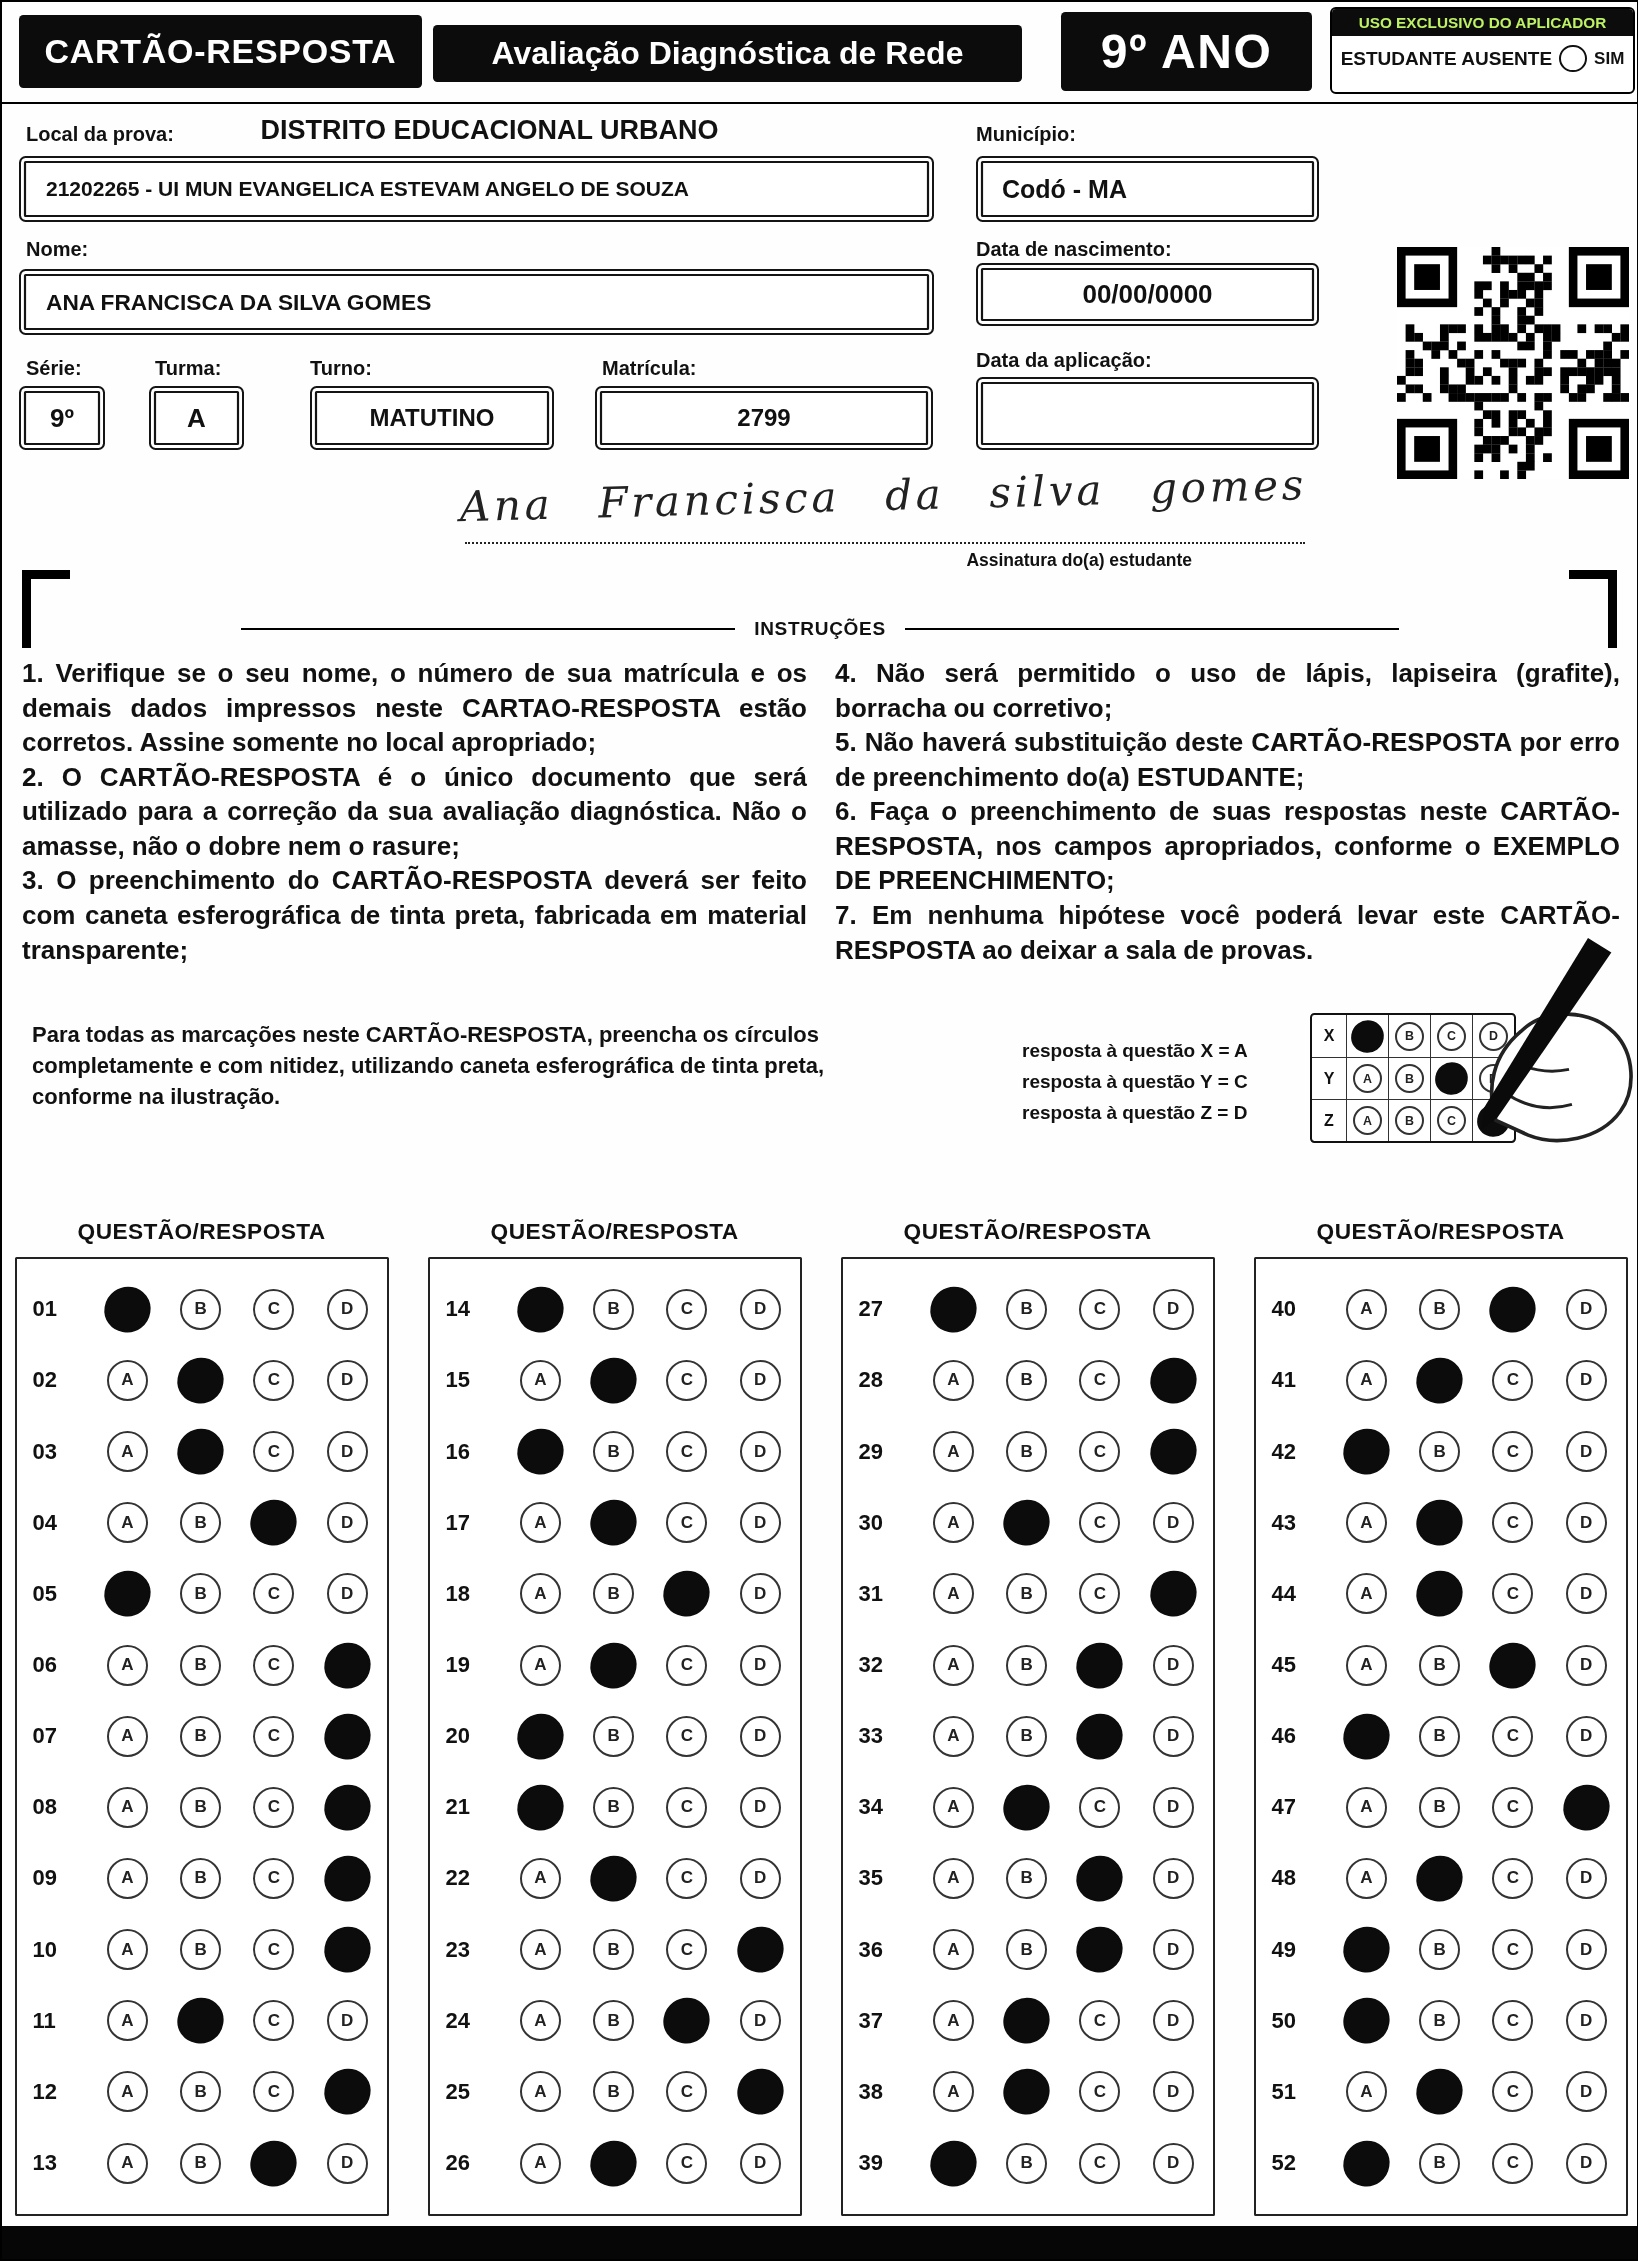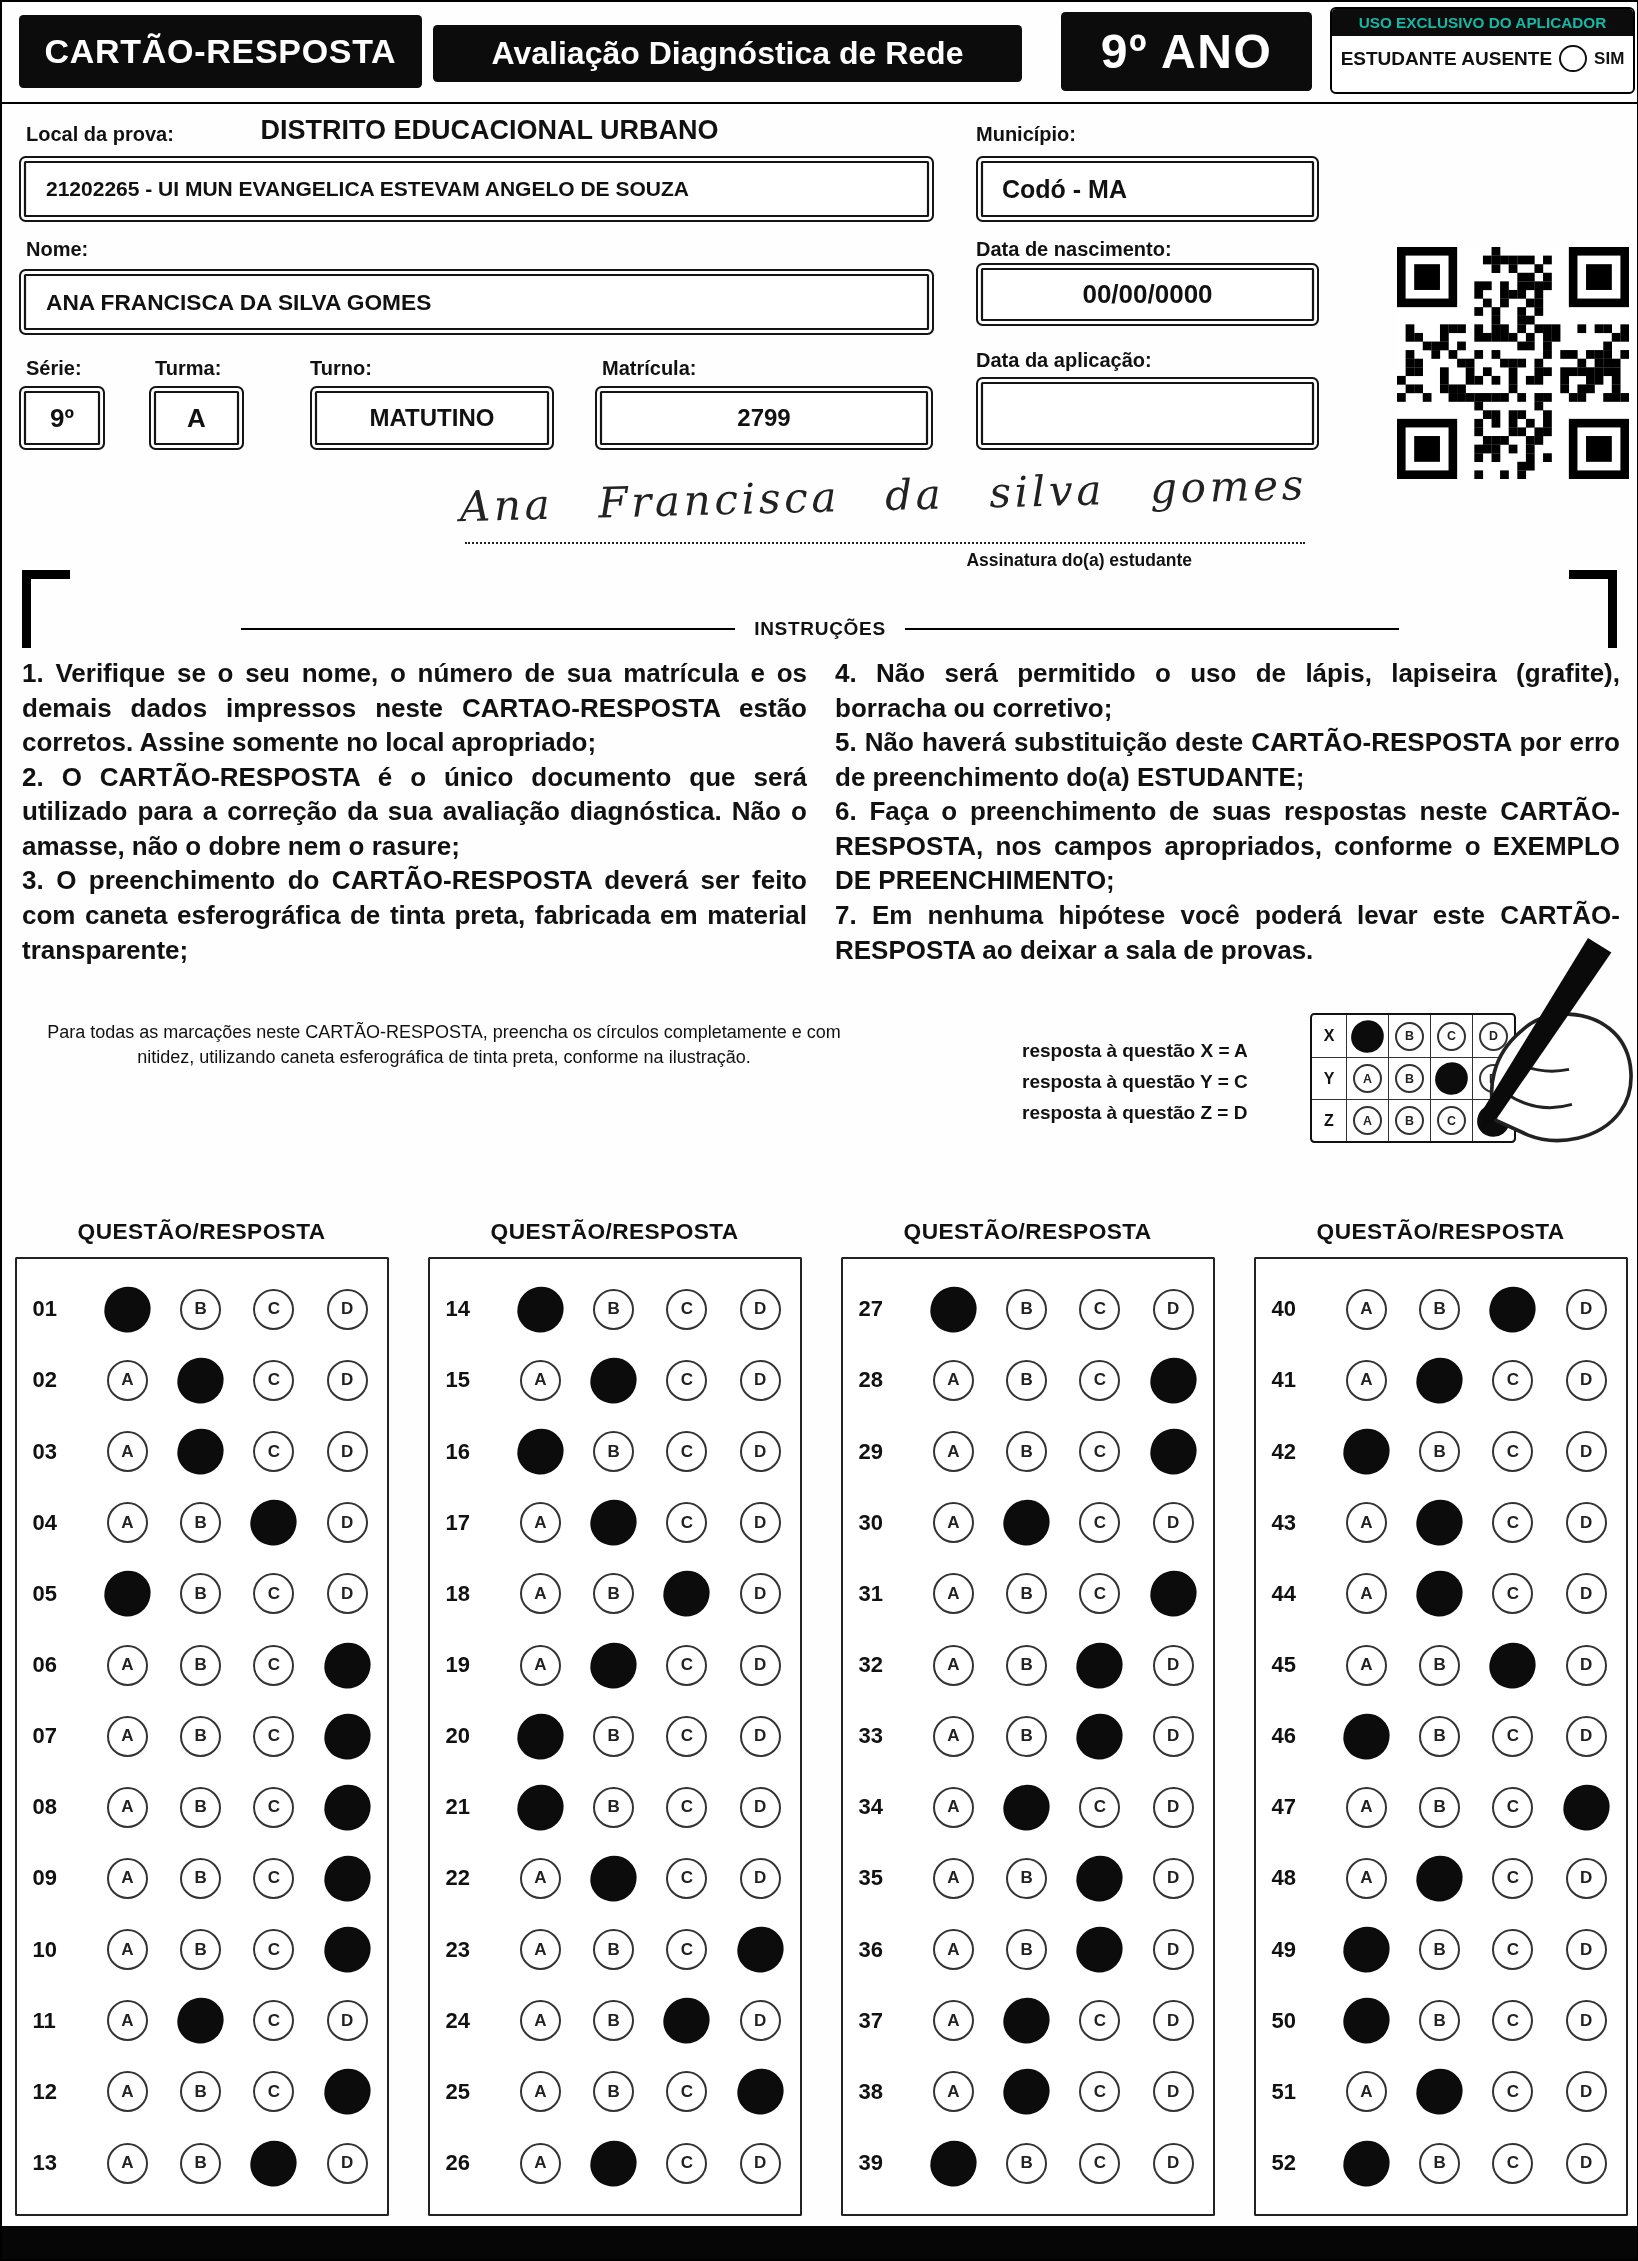--- a/index.html
+++ b/index.html
@@ -8,21 +8,21 @@
     font-family:"Liberation Sans",sans-serif;color:#111;overflow:hidden;
   }
   .page::after{content:'';position:absolute;inset:0;border:2.2px solid #000;pointer-events:none;}
 
   
   .blackbox{background:#0c0c0c;color:#fff;display:flex;align-items:center;justify-content:center;font-weight:bold;border-radius:4.4px;}
   .hdr-title{position:absolute;left:19px;top:14.6px;width:403px;height:73px;font-size:34px;letter-spacing:0.7px;}
   .hdr-sub{position:absolute;left:433px;top:25px;width:589px;height:57px;font-size:32px;}
   .hdr-grade{position:absolute;left:1061px;top:11.7px;width:251px;height:79px;font-size:48px;letter-spacing:1.5px;}
   .examiner{position:absolute;left:1330px;top:7.3px;width:301px;height:83px;border:2.2px solid #000;border-radius:5.8px;overflow:hidden;background:#fff;}
-  .examiner-top{background:#0c0c0c;color:#14b8a6;font-size:15.3px;font-weight:bold;text-align:center;padding:4.4px 0;}
+  .examiner-top{background:#0c0c0c;color:#bef264;font-size:15.3px;font-weight:bold;text-align:center;padding:4.4px 0;}
   .examiner-bottom{display:flex;align-items:center;justify-content:center;gap:7.3px;height:45px;font-weight:bold;}
   .examiner-bottom .lbl{font-size:19px;}
   .examiner-bottom .sim{font-size:17px;text-align:center;}
   .opt-circle{width:23.4px;height:23.4px;border:2.2px solid #111;border-radius:50%;display:inline-block;background:#fff;}
   .hr1{position:absolute;left:0;top:102px;width:100%;height:2.2px;background:#000;}
 
   
   .flabel{position:absolute;font-size:20px;font-weight:bold;}
   .fbox{
     position:absolute;border:2.2px solid #141414;border-radius:6.6px;background:#fff;
@@ -57,21 +57,21 @@
   .instr-divider .rule{flex:1;height:2.9px;background:#000;}
   .instr-divider .ttl{font-size:19px;font-weight:bold;letter-spacing:0.7px;}
   .instr-cols{
     position:absolute;left:22px;top:656px;width:1598px;
     display:grid;grid-template-columns:1fr 1fr;column-gap:28px;
     font-size:26px;font-weight:700;line-height:1.33;text-align:justify;
   }
   .instr-cols p.instr{margin:0;}
 
   
-  .fill-note{position:absolute;left:32px;top:1020px;width:824px;font-size:18px;font-weight:normal;line-height:1.4;text-align:center;}
+  .fill-note{position:absolute;left:32px;top:1020px;width:824px;font-size:22px;font-weight:bold;line-height:1.4;}
   .eg-captions{position:absolute;left:1022px;top:1036px;width:278px;font-size:19px;font-weight:700;line-height:1.62;}
   .example-grid{
     position:absolute;left:1310px;top:1013px;
     display:grid;grid-template-columns:34px repeat(4,42px);grid-auto-rows:42px;
     border:2.2px solid #111;border-radius:4.4px;background:#fff;
   }
   .eg-cell{border-left:1.5px solid #333;border-top:1.5px solid #333;display:flex;align-items:center;justify-content:center;}
   .eg-cell:nth-child(-n+5){border-top:none;}
   .eg-cell:nth-child(5n+1){border-left:none;}
   .eg-label{font-size:16px;font-weight:bold;}

